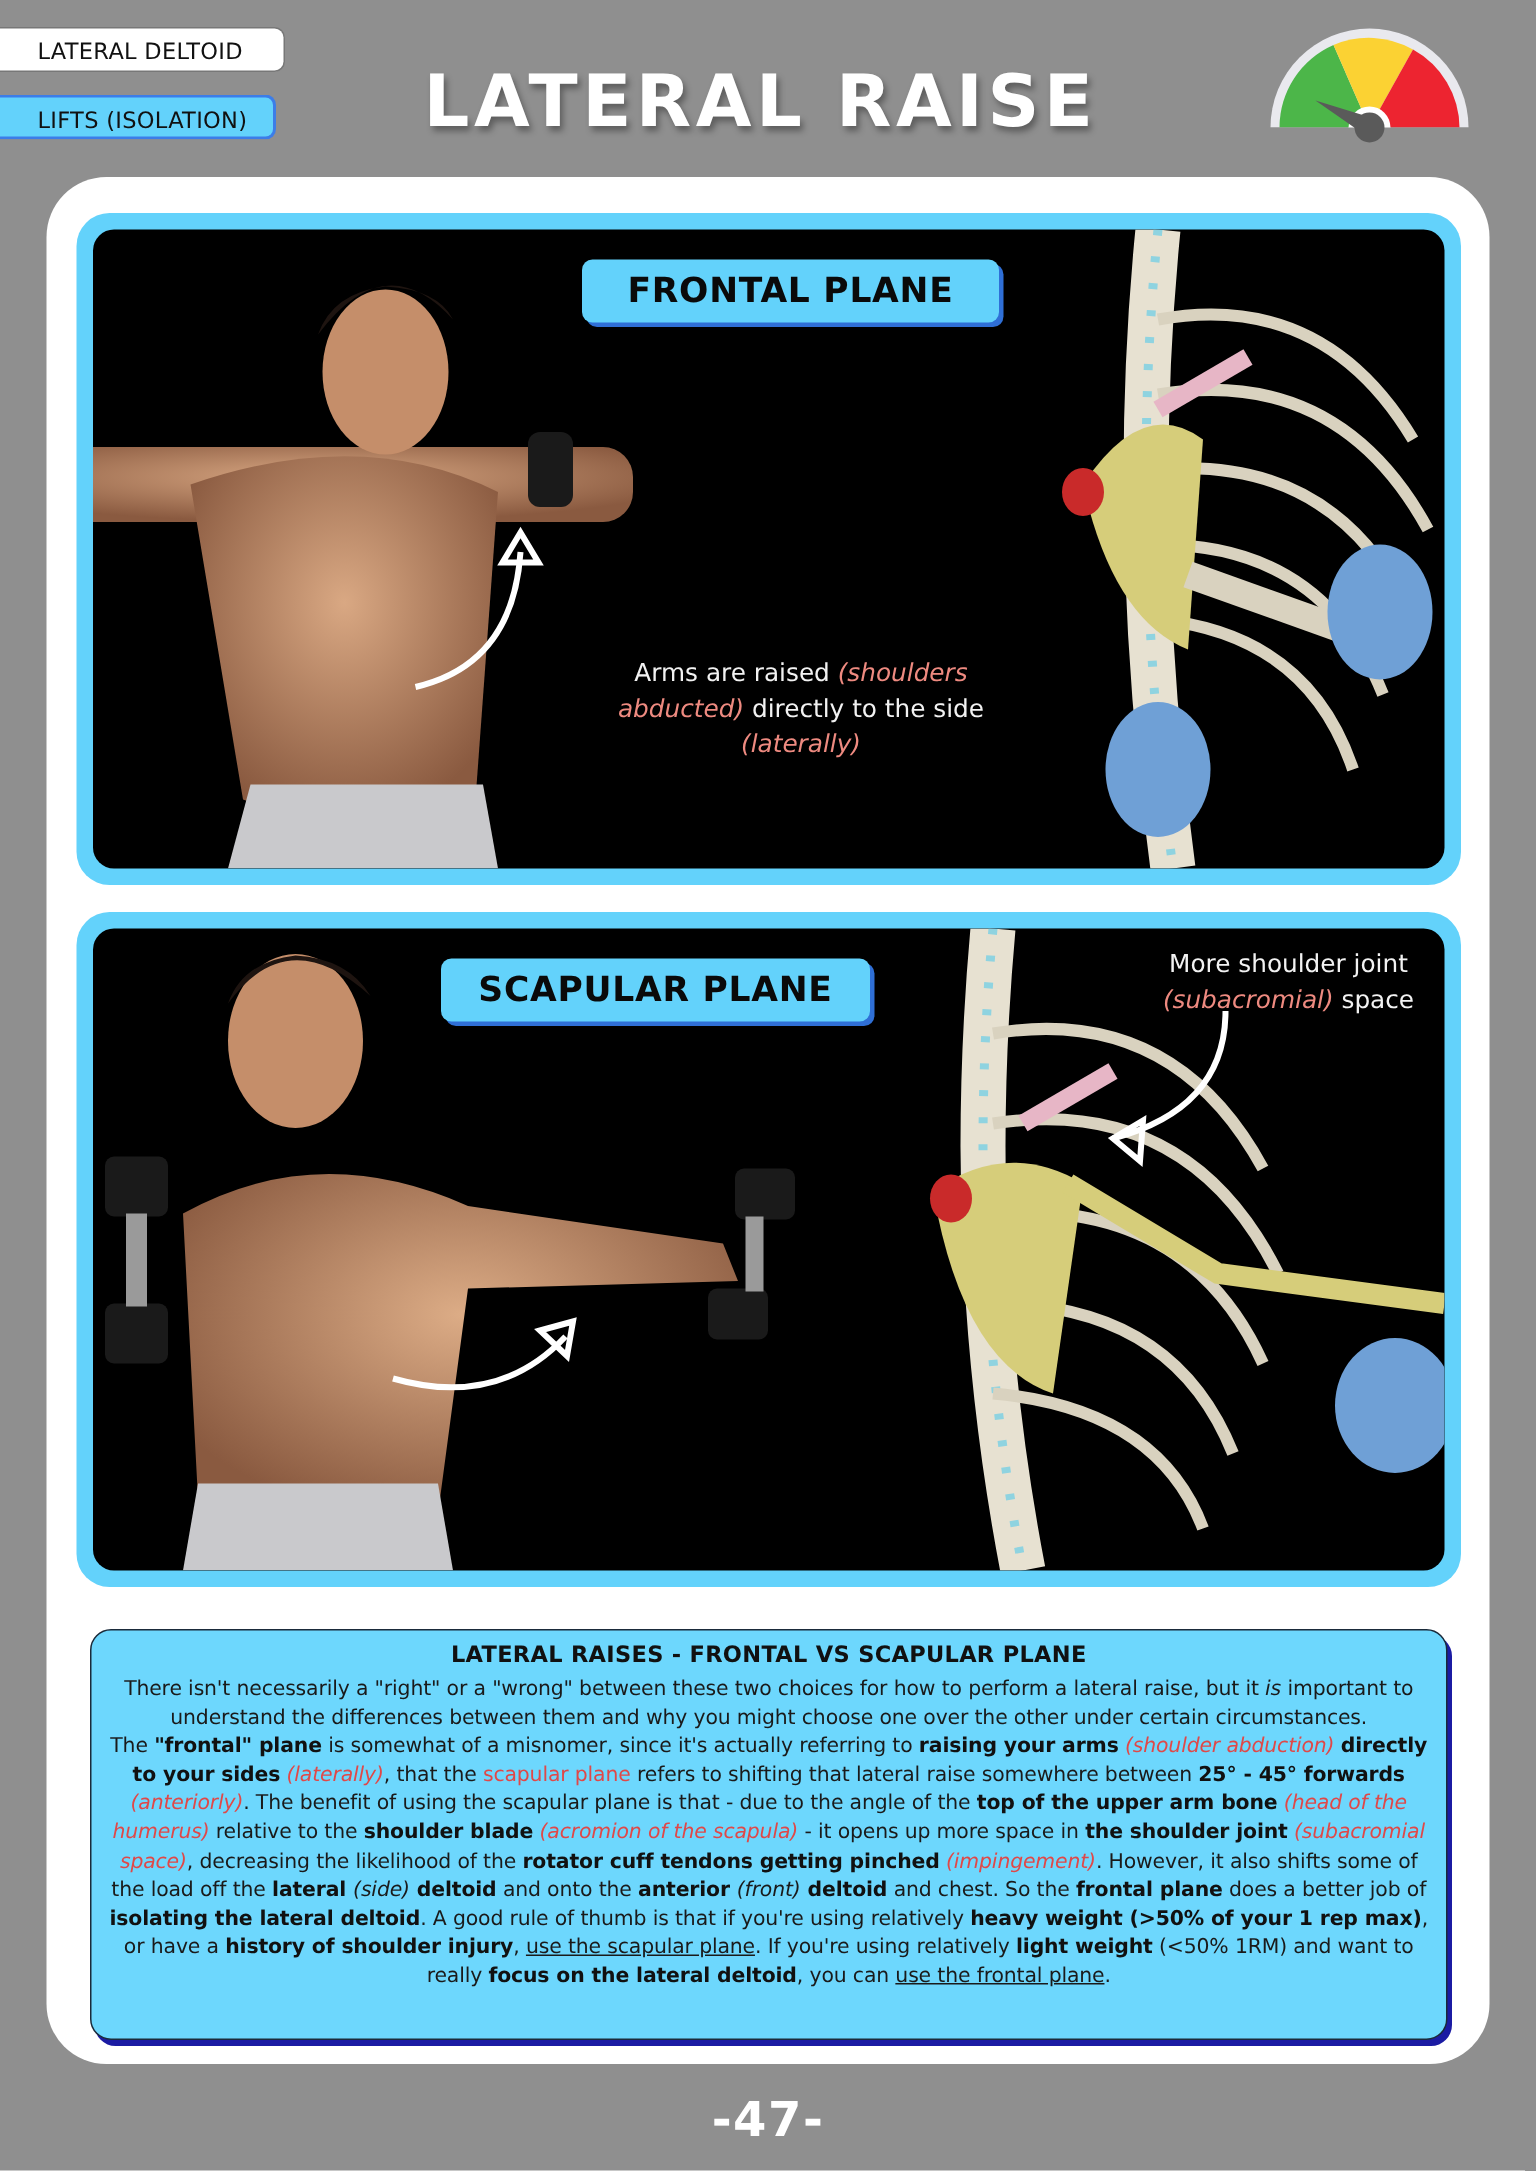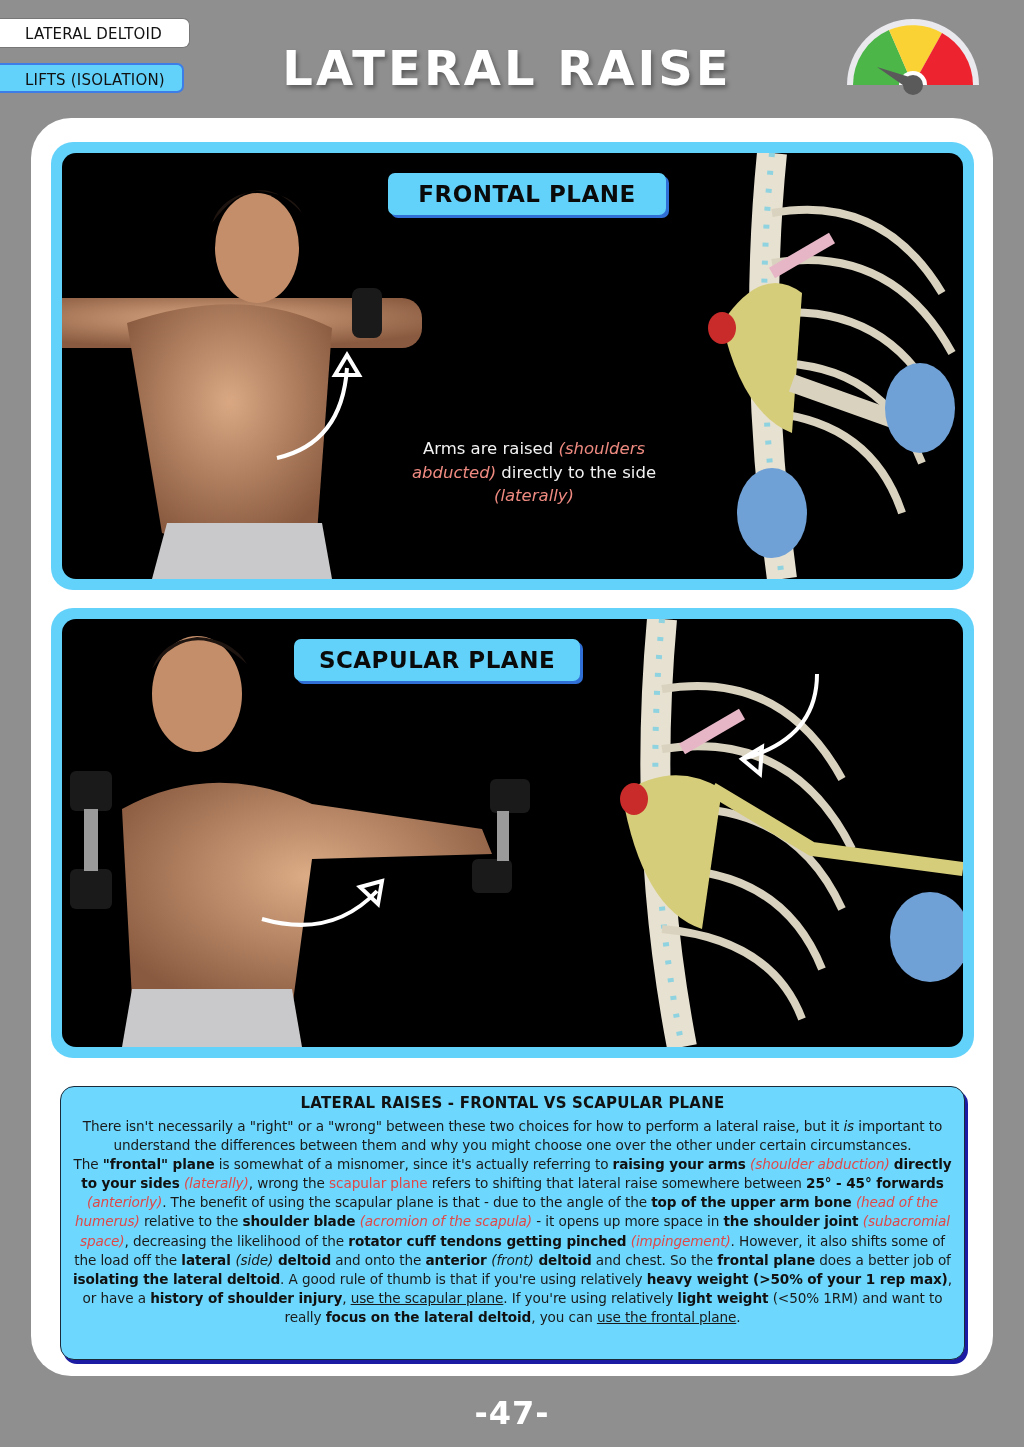--- a/index.html
+++ b/index.html
@@ -223,26 +223,30 @@
       </g>
       <path d="M10 175 Q60 140 110 170 L90 310 Q30 290 10 175 Z" fill="#d6cd7a"></path>
       <path d="M70 130 L130 95" stroke="#e7b6c6" stroke-width="12"></path>
       <ellipse cx="22" cy="180" rx="14" ry="16" fill="#c92a2a"></ellipse>
       <path d="M100 170 L200 230 L351 250" stroke="#d6cd7a" stroke-width="14" fill="none"></path>
       <ellipse cx="318" cy="318" rx="40" ry="45" fill="#6fa0d6"></ellipse>
       <path d="M205 55 Q205 120 130 140" stroke="#fff" stroke-width="4" fill="none"></path>
       <polygon points="150,128 130,140 148,155" fill="none" stroke="#fff" stroke-width="4"></polygon>
     </svg>
     <div class="plane-label" style="left:232px;top:20px;width:286px;">SCAPULAR PLANE</div>
+    <div class="caption" style="left:692px;top:12px;width:210px;">
+      <span>More shoulder joint</span><br>
+      <span class="hl-i">(subacromial)</span><span> space</span>
+    </div>
   </div>
 </div>
 
 <div class="info-box">
   <div class="info-title">LATERAL RAISES - FRONTAL VS SCAPULAR PLANE</div>
   <div class="info-body">
     <span>There isn't necessarily a "right" or a "wrong" between these two choices for how to perform a lateral raise, but it </span><i>is</i><span> important to understand the differences between them and why you might choose one over the other under certain circumstances.</span><br>
     <span>The </span><b>"frontal" plane</b><span> is somewhat of a misnomer, since it's actually referring to </span><b>raising your arms</b><span class="red-i"> (shoulder abduction)</span>
-    <b>directly to your sides</b><span class="red-i"> (laterally)</span><span>, wrong the </span><span class="red">scapular plane</span><span> refers to shifting that lateral raise somewhere between </span><b>25° - 45° forwards</b><span class="red-i"> (anteriorly)</span><span>. The benefit of using the scapular plane is that - due to the angle of the </span><b>top of the upper arm bone</b>
+    <b>directly to your sides</b><span class="red-i"> (laterally)</span><span>, that the </span><span class="red">scapular plane</span><span> refers to shifting that lateral raise somewhere between </span><b>25° - 45° forwards</b><span class="red-i"> (anteriorly)</span><span>. The benefit of using the scapular plane is that - due to the angle of the </span><b>top of the upper arm bone</b>
     <span class="red-i"> (head of the humerus)</span><span> relative to the </span><b>shoulder blade</b><span class="red-i"> (acromion of the scapula)</span><span> - it opens up more space in </span><b>the shoulder joint</b><span class="red-i"> (subacromial space)</span><span>, decreasing the likelihood of  the </span><b>rotator cuff tendons getting pinched</b><span class="red-i"> (impingement)</span><span>. However, it also shifts some of the load off the </span><b>lateral </b><i>(side)</i><b> deltoid</b><span> and onto the </span><b>anterior </b><i>(front)</i><b> deltoid</b><span> and chest. So the </span><b>frontal plane</b><span> does a better job of </span><b>isolating the lateral deltoid</b><span>. A good rule of thumb is that if you're using relatively </span><b>heavy weight (&gt;50% of your 1 rep max)</b><span>, or have a </span><b>history of shoulder injury</b><span>, </span><span class="u">use the scapular plane</span><span>. If you're using relatively </span><b>light weight</b><span> (&lt;50% 1RM) and want to really </span><b>focus on the lateral deltoid</b><span>, you can </span><span class="u">use the frontal plane</span><span>.</span>
   </div>
 </div>
 
 <div class="page-number">-47-</div>
 
 </body></html>

